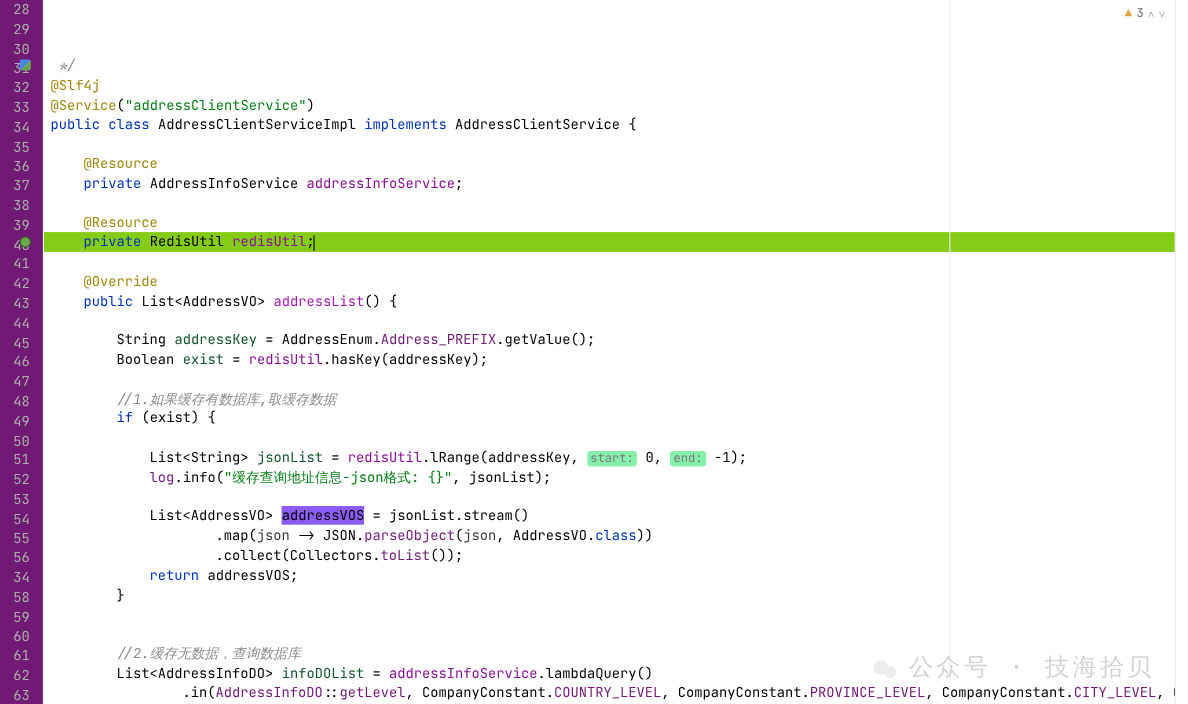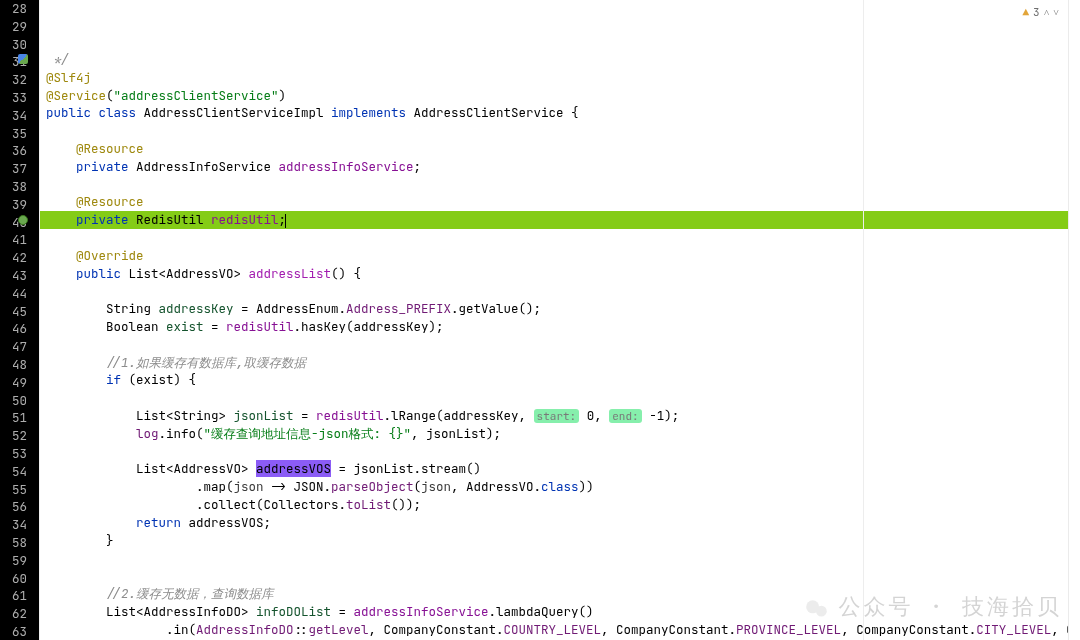--- a/index.html
+++ b/index.html
@@ -12,21 +12,21 @@
     width: 1080px;
     position: relative;
   }
   .editor {
     display: flex;
     height: 100%;
     width: 100%;
   }
   .gutter {
     width: 40px;
-    background: #000000;
+    background: #701a75;
     color: #adadad;
     text-align: right;
     padding-right: 12px;
     user-select: none;
     flex-shrink: 0;
     border-right: 1px solid #f0f0f0;
   }
   .gutter-row {
     height: 17.8px;
     line-height: 17.8px;
@@ -87,21 +87,21 @@
     width: 1px;
     background: #ededed;
   }
   .gutter-mark {
     position: absolute;
     left: 18px;
     font-size: 9px;
   }
   .watermark {
     position: absolute;
-    right: 18px;
+    right: 30px;
     bottom: 18px;
     font-size: 22px;
     color: #b8b8b8;
     letter-spacing: 3px;
     opacity: 0.6;
     pointer-events: none;
     display: flex;
     align-items: center;
     gap: 8px;
   }

